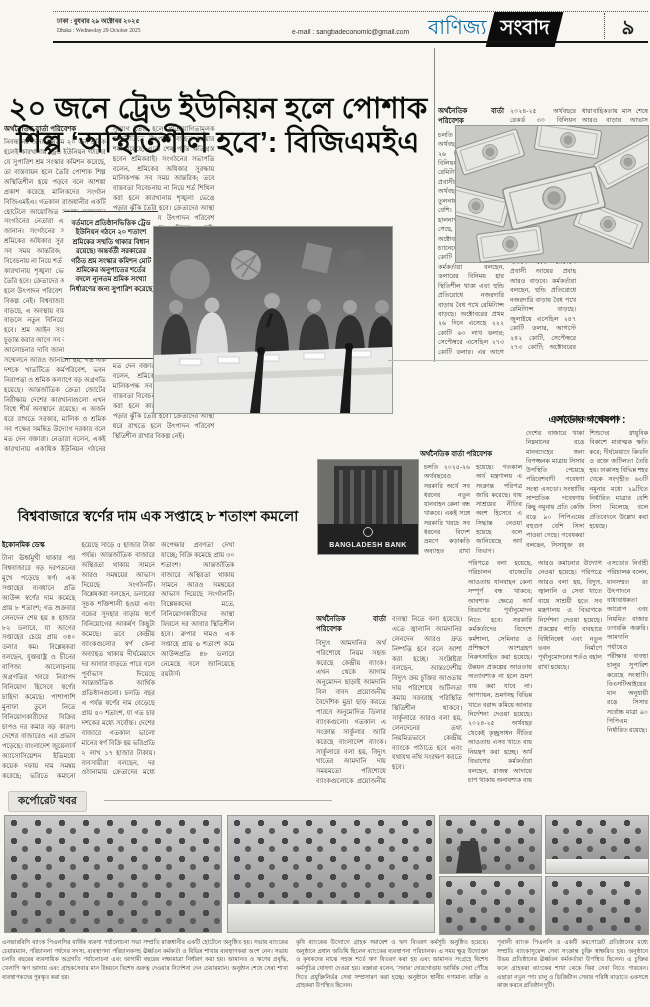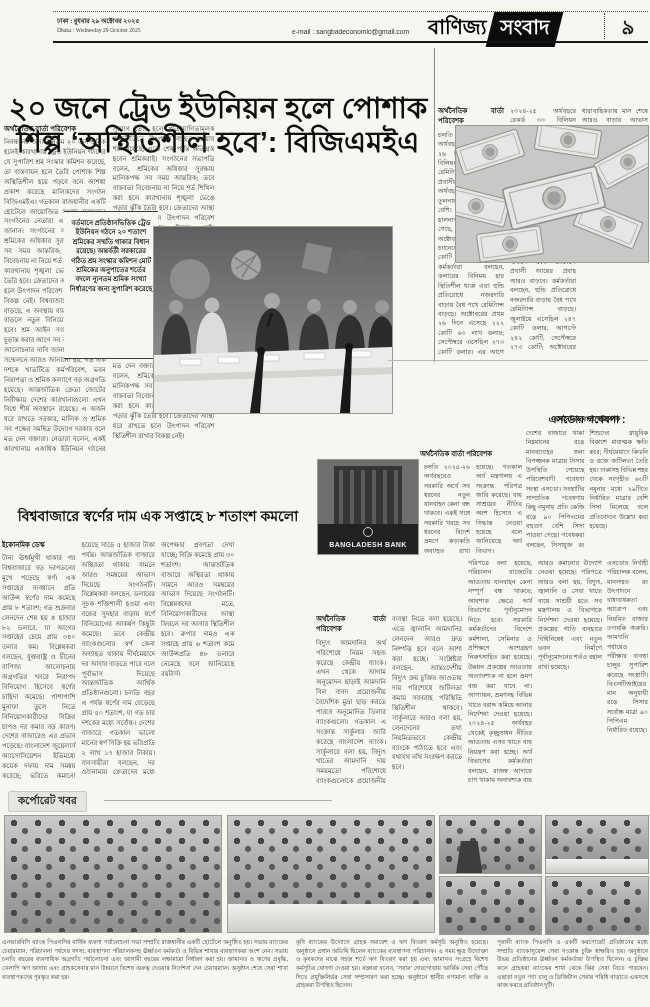--- a/index.html
+++ b/index.html
@@ -41,21 +41,21 @@
   <div class="abs dotted-h" style="left:53px;top:11px;width:595px;"></div>
 
   <div class="abs" style="left:57px;top:16px;width:150px;">
     <div style="font-size:6.3px;font-weight:bold;color:#222;">ঢাকা : বুধবার ২৯ অক্টোবর ২০২৫</div>
     <div style="font-size:5.6px;color:#444;">Dhaka : Wednesday 29 October 2025</div>
   </div>
 
   <div class="abs" style="left:292px;top:28px;width:140px;font-size:6.8px;color:#333;font-family:'Liberation Sans',sans-serif;">e-mail : sangbadeconomic@gmail.com</div>
 
   <div class="abs" style="left:428px;top:12px;width:172px;white-space:nowrap;">
-    <span style="font-family:'Liberation Sans',sans-serif;font-weight:bold;font-size:20px;color:#000000;">বাণিজ্য</span><span class="brandbox"><span style="font-family:'Liberation Sans',sans-serif;font-weight:bold;font-size:20px;">সংবাদ</span></span>
+    <span style="font-family:'Liberation Sans',sans-serif;font-weight:normal;font-size:20px;color:#0369a1;">বাণিজ্য</span><span class="brandbox"><span style="font-family:'Liberation Sans',sans-serif;font-weight:bold;font-size:20px;">সংবাদ</span></span>
   </div>
 
   <div class="abs" style="left:604px;top:13px;height:26px;border-left:1px dotted #444;"></div>
   <div class="abs" style="left:612px;top:12px;width:32px;font-size:20px;font-weight:bold;text-align:center;">৯</div>
 
   <div class="abs" style="left:53px;top:41px;width:595px;border-top:2px solid #141414;"></div>
 
   <div class="abs hl" style="left:4px;top:47px;width:428px;font-size:29px;line-height:1.16;">২০ জনে ট্রেড ইউনিয়ন হলে পোশাক শিল্প ‘অস্থিতিশীল হবে’: বিজিএমইএ</div>
 
   <div class="abs body cols4" style="left:4px;top:124px;width:428px;height:334px;">

